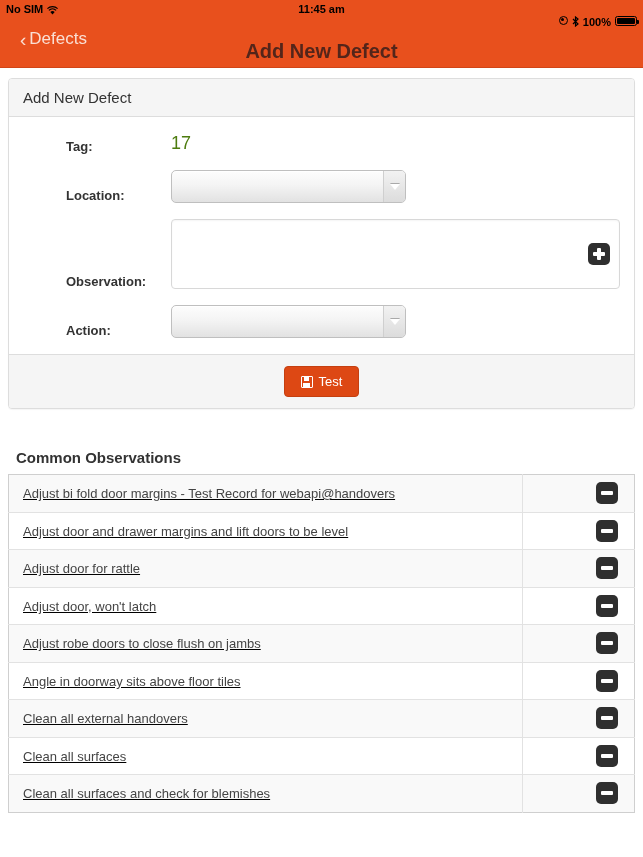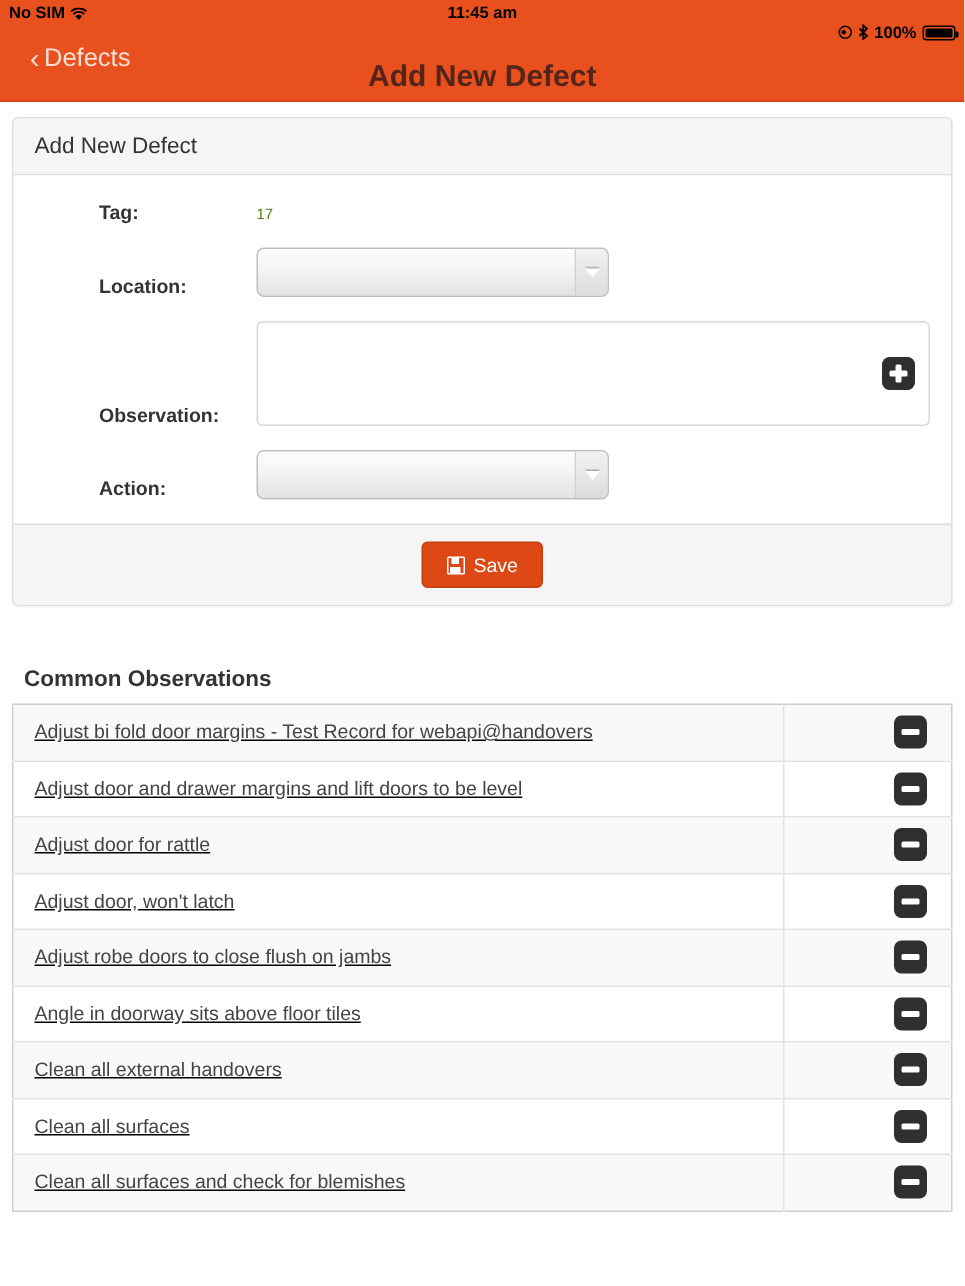--- a/index.html
+++ b/index.html
@@ -24,21 +24,21 @@
     color: #000;
     position: relative;
   }
   #sb-left { display: flex; align-items: center; gap: 4px; }
   #sb-center {
     position: absolute; left: 0; right: 0;
     text-align: center; font-size: 11px; font-weight: bold;
     pointer-events: none;
   }
   #sb-right {
-    margin-left: auto; display: flex; align-items: center; gap: 4px;
+    margin-left: auto; display: flex; align-items: flex-start; gap: 4px;
     position: relative; z-index: 2; margin-top: 25px;
   }
   .wifi-icon { display:inline-block; width:11px; height:9px; position:relative; }
   .rot-icon { display:inline-block; width:9px; height:9px; border:1.4px solid #000;
               border-radius:50%; position:relative; }
   .rot-icon:after { content:""; position:absolute; width:3px; height:3px;
               background:#000; border-radius:50%; top:1.5px; left:1.5px; }
   .bt-icon { display:inline-block; width:7px; height:11px; position:relative; }
   .battery {
     display:inline-block; width:22px; height:10px;
@@ -108,21 +108,21 @@
   .form-row:last-child { margin-bottom: 2px; }
   .form-label {
     width: 105px;
     flex: 0 0 105px;
     font-size: 13px;
     font-weight: bold;
     color: #333;
     padding-top: 5px;
   }
   .form-field { flex: 1; position: relative; }
-  .static-val { font-size: 10px; color: #4d7c0f; padding-top: 4px; }
+  .static-val { font-size: 18px; color: #4d7c0f; padding-top: 4px; }
 
   .ios-select {
     width: 235px;
     height: 33px;
     border: 1px solid #bfbfbf;
     border-radius: 5px;
     background: linear-gradient(to bottom, #fdfdfd 0%, #f4f4f4 45%, #e2e2e2 100%);
     position: relative;
     cursor: pointer;
     box-shadow: inset 0 1px 0 rgba(255,255,255,.85);
@@ -318,21 +318,21 @@
               </span>
           </div>
         </div>
       </div>
 
     </div>
 
     <div class="panel-footer">
       <span class="btn-save">
         <span class="floppy"></span>
-        <span>Save</span>
+        <span>Test</span>
       </span>
     </div>
   </div>
 
   <div id="obs-section">
     <div id="obs-title">Common Observations</div>
     <table id="obs-table">
       <tbody id="obs-tbody">
           <tr>
             <td><span class="obs-text">Adjust bi fold door margins - Test Record for webapi@handovers</span></td>

